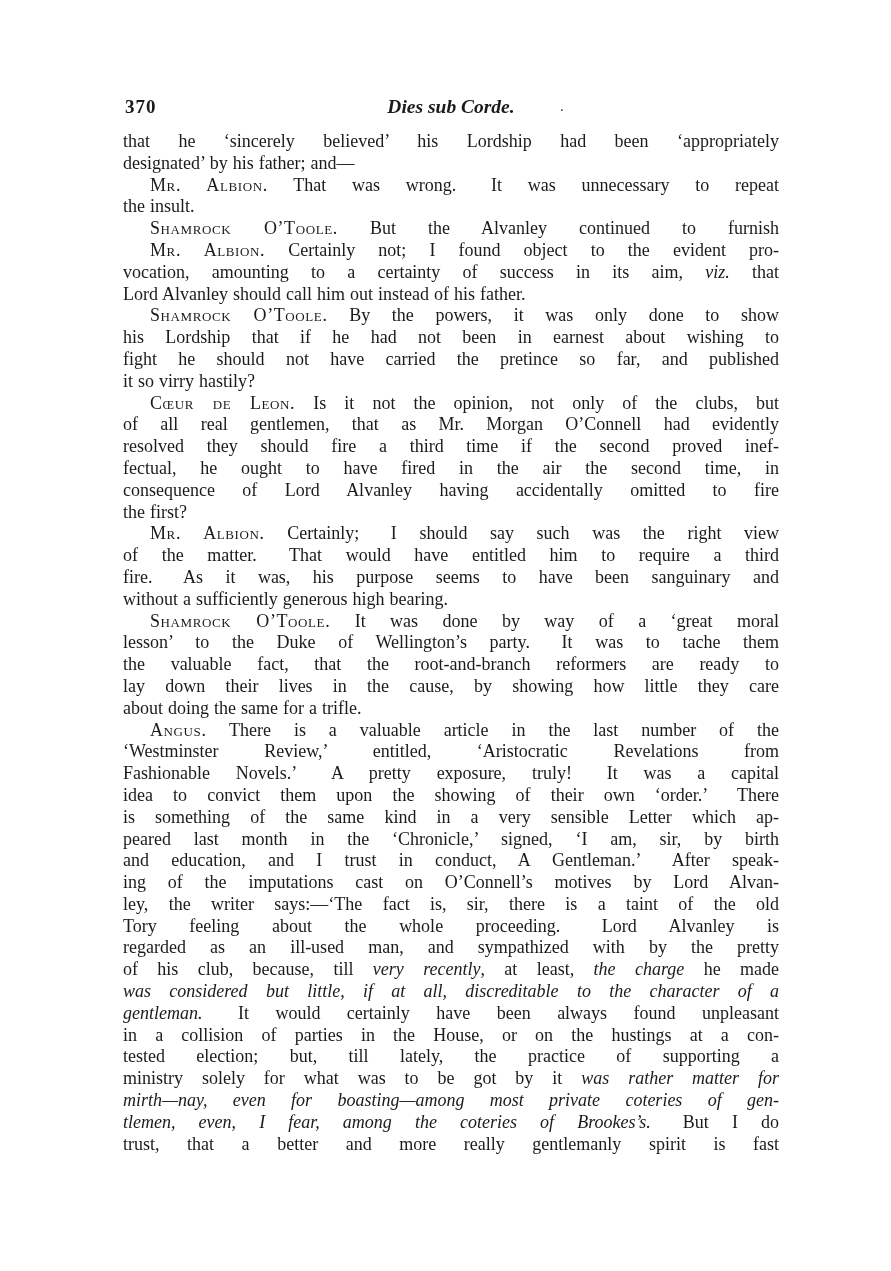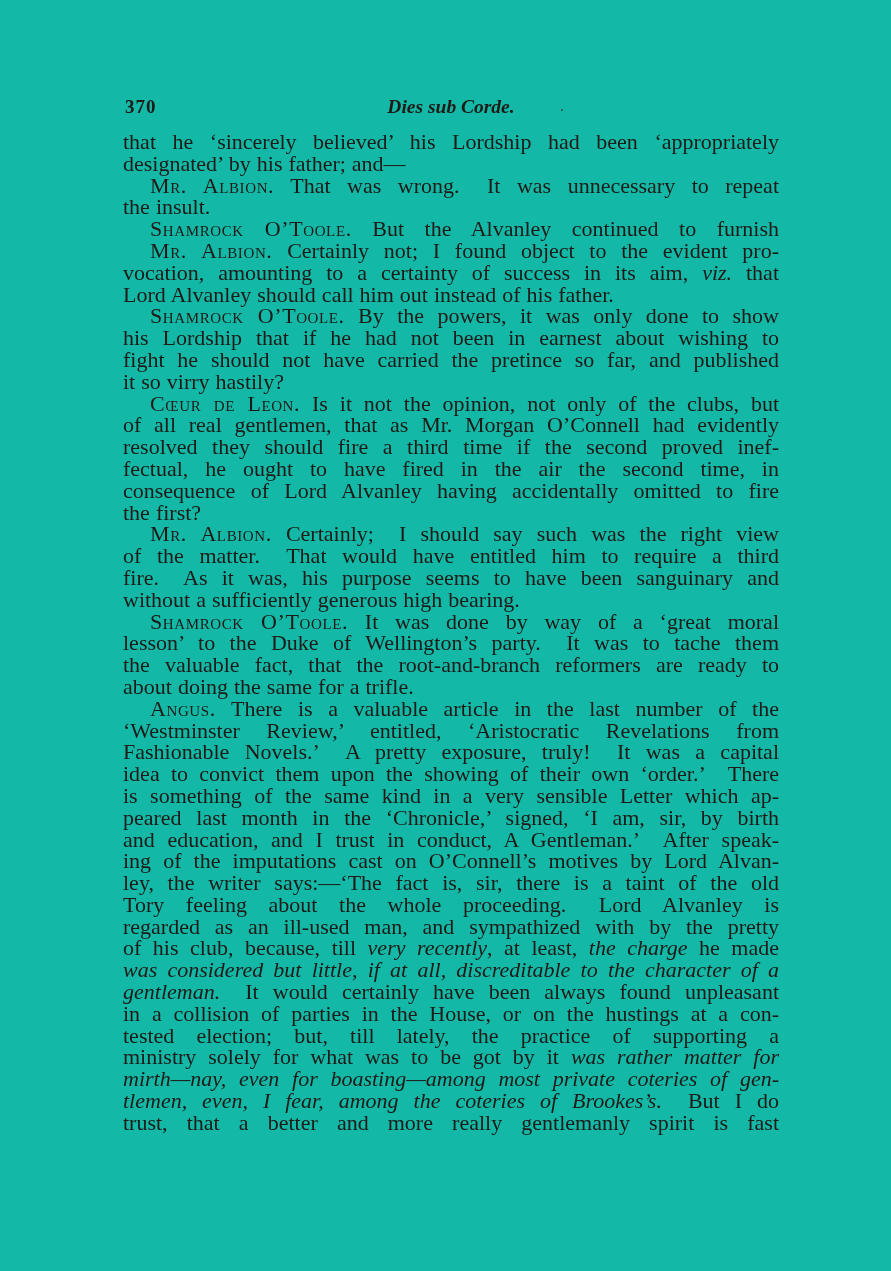--- a/index.html
+++ b/index.html
@@ -4,21 +4,21 @@
 <style>
   html, body {
     margin: 0;
     padding: 0;
     background: #e9e9e7;
   }
   .sheet {
     position: relative;
     width: 891px;
     height: 1271px;
-    background: #14b8a6;
+    background: #ffffff;
     color: #1d1a17;
     font-family: "Liberation Serif", serif;
     overflow: hidden;
   }
   .content {
     position: absolute;
     left: 123px;
     top: 96px;
     width: 656px;
   }
@@ -43,21 +43,21 @@
     font-size: 19.5px;
   }
   .stray-mark {
     position: absolute;
     left: 437px;
     top: 2px;
     font-size: 15px;
     color: #3a3632;
   }
   .body-text-block {
-    font-size: 22px;
+    font-size: 18px;
     line-height: 21.8px;
     word-spacing: 0.5px;
   }
   .line {
     white-space: normal;
   }
   .line.just {
     text-align: justify;
     text-align-last: justify;
   }
@@ -116,20 +116,21 @@
         <div class="para indent">
           <div class="line just"><span class="sc">Mr. Albion.</span><span> Certainly;  I should say such was the right view</span></div>
           <div class="line just"><span>of the matter.  That would have entitled him to require a third</span></div>
           <div class="line just"><span>fire.  As it was, his purpose seems to have been sanguinary and</span></div>
           <div class="line"><span>without a sufficiently generous high bearing.</span></div>
         </div>
         <div class="para indent">
           <div class="line just"><span class="sc">Shamrock O’Toole.</span><span> It was done by way of a ‘great moral</span></div>
           <div class="line just"><span>lesson’ to the Duke of Wellington’s party.  It was to tache them</span></div>
           <div class="line just"><span>the valuable fact, that the root-and-branch reformers are ready to</span></div>
+          <div class="line just"><span>lay down their lives in the cause, by showing how little they care</span></div>
           <div class="line"><span>about doing the same for a trifle.</span></div>
         </div>
         <div class="para indent">
           <div class="line just"><span class="sc">Angus.</span><span> There is a valuable article in the last number of the</span></div>
           <div class="line just"><span>‘Westminster Review,’ entitled, ‘Aristocratic Revelations from</span></div>
           <div class="line just"><span>Fashionable Novels.’  A pretty exposure, truly!  It was a capital</span></div>
           <div class="line just"><span>idea to convict them upon the showing of their own ‘order.’  There</span></div>
           <div class="line just"><span>is something of the same kind in a very sensible Letter which ap-</span></div>
           <div class="line just"><span>peared last month in the ‘Chronicle,’ signed, ‘I am, sir, by birth</span></div>
           <div class="line just"><span>and education, and I trust in conduct, A Gentleman.’  After speak-</span></div>

